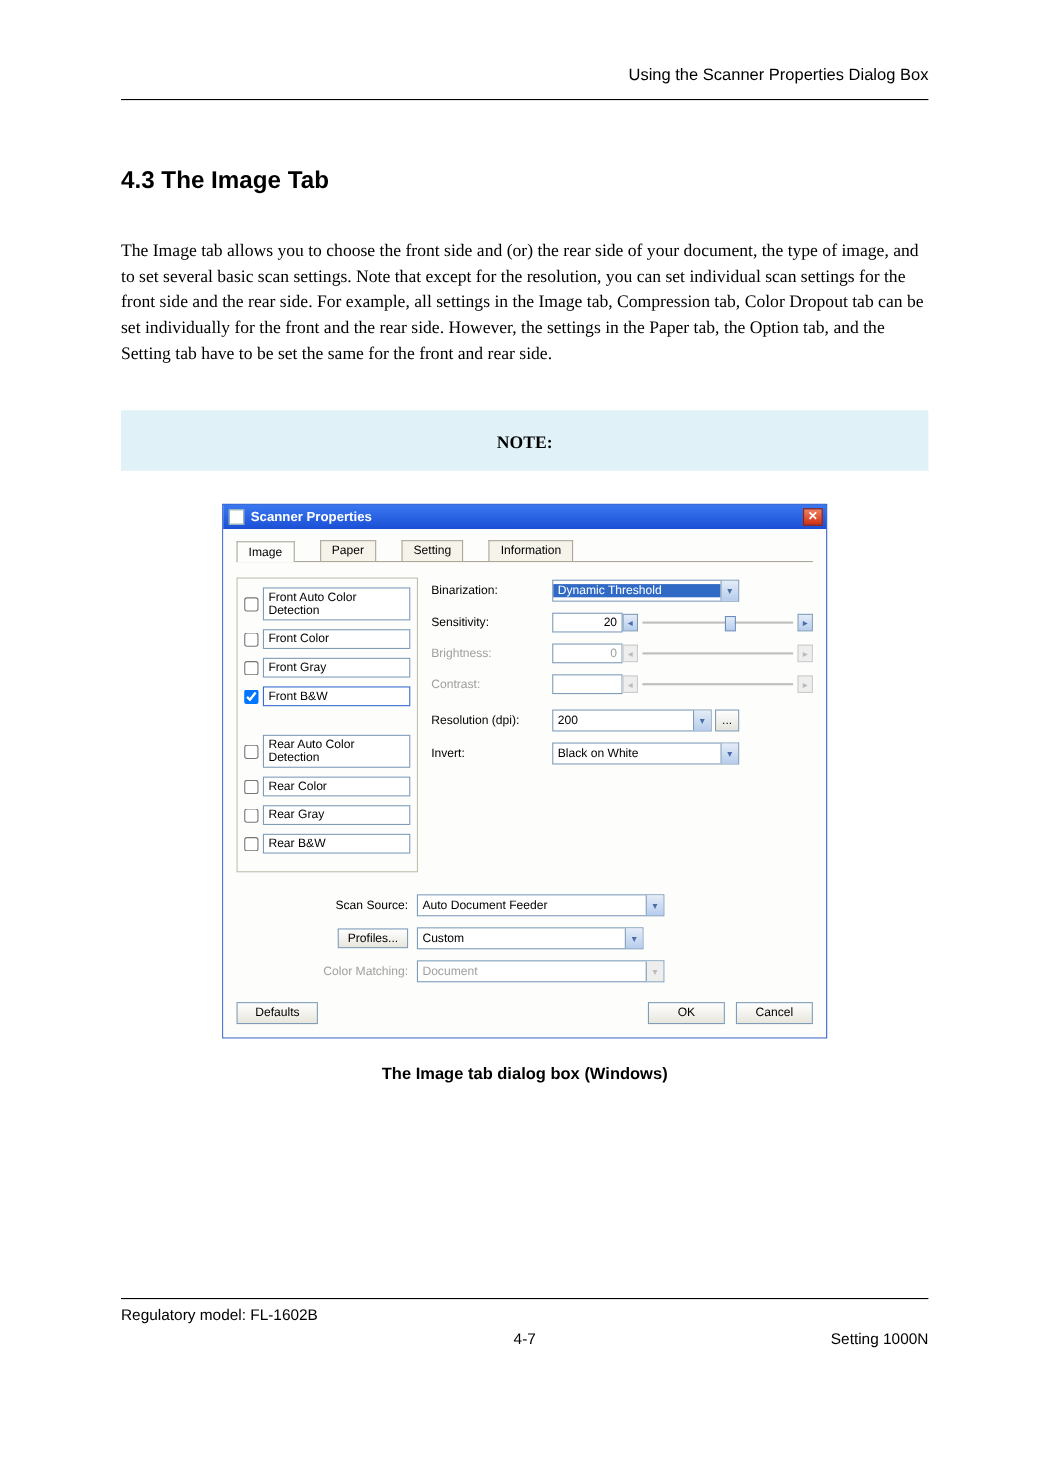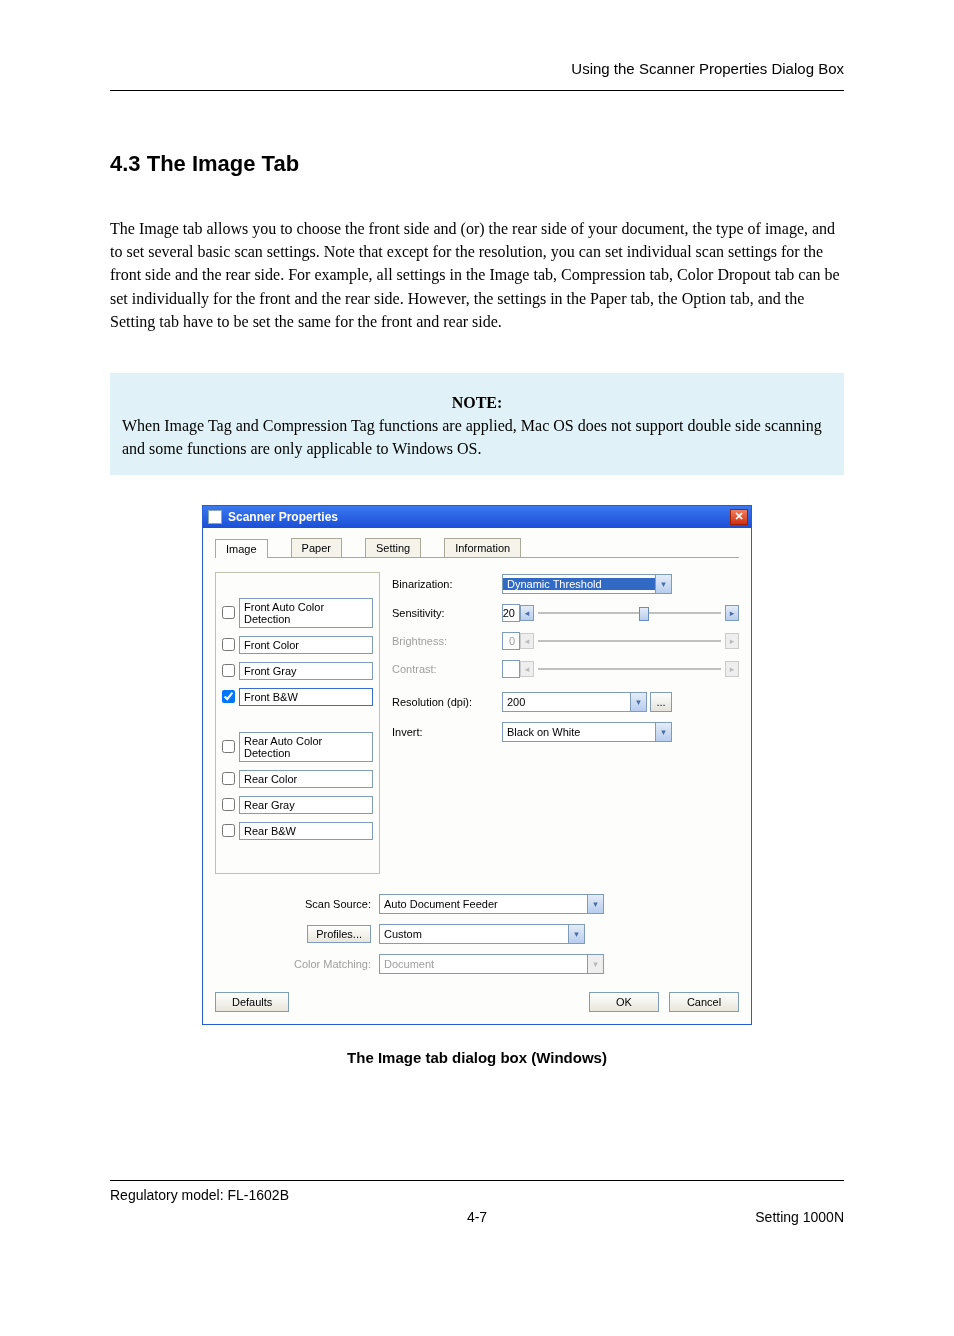--- a/index.html
+++ b/index.html
@@ -111,21 +111,21 @@
     top: 1px;
     font-weight: normal;
   }
   .content-row {
     display: flex;
     gap: 12px;
   }
   .left-col {
     width: 165px;
     border: 1px solid #c0c0b0;
-    padding: 25px 6px;
+    padding: 8px 6px;
     background: #fdfdfb;
   }
   .cbx-row {
     display: flex;
     align-items: center;
     margin-bottom: 8px;
   }
   .cbx-row input[type=checkbox] {
     width: 13px; height: 13px; margin-right: 4px;
   }
@@ -178,21 +178,21 @@
     width: 22px; height: 20px; margin-left: 3px;
     border: 1px solid #7f9db9;
     background: linear-gradient(#fefefe,#e4e4dc);
     font-size: 11px; cursor: pointer;
     display:flex; align-items:center; justify-content:center;
   }
   .slider-row {
     display: flex; align-items: center;
   }
   .slider-val {
-    width: 18px; height: 18px;
+    width: 64px; height: 18px;
     border: 1px solid #7f9db9;
     background: #fff; text-align: right;
     padding: 0 4px; font-size: 11px;
     display:flex; align-items:center; justify-content:flex-end;
   }
   .slider-val.disabled { color:#a0a0a0; }
   .slider-track {
     flex: 1; margin: 0 4px;
     height: 16px; position: relative;
     display:flex; align-items:center;
@@ -261,21 +261,20 @@
   <div class="header-bar"></div>
 
   <div class="section-num">4.3 The Image Tab</div>
 
   <div class="body-text">
     <p>The Image tab allows you to choose the front side and (or) the rear side of your document, the type of image, and to set several basic scan settings. Note that except for the resolution, you can set individual scan settings for the front side and the rear side. For example, all settings in the Image tab, Compression tab, Color Dropout tab can be set individually for the front and the rear side. However, the settings in the Paper tab, the Option tab, and the Setting tab have to be set the same for the front and rear side.</p>
   </div>
 
   <div class="note-box">
     <div class="note-title">NOTE:</div>
-    <div>When Image Tag and Compression Tag functions are applied, Mac OS does not support double side scanning and some functions are only applicable to Windows OS.</div>
   </div>
 
   <div class="dialog-wrap">
     <div class="titlebar">
       <span class="sys-icon"></span>
       <span>Scanner Properties</span>
       <span class="spacer"></span>
       <span class="close-btn">✕</span>
     </div>
     <div class="dlg-body">

